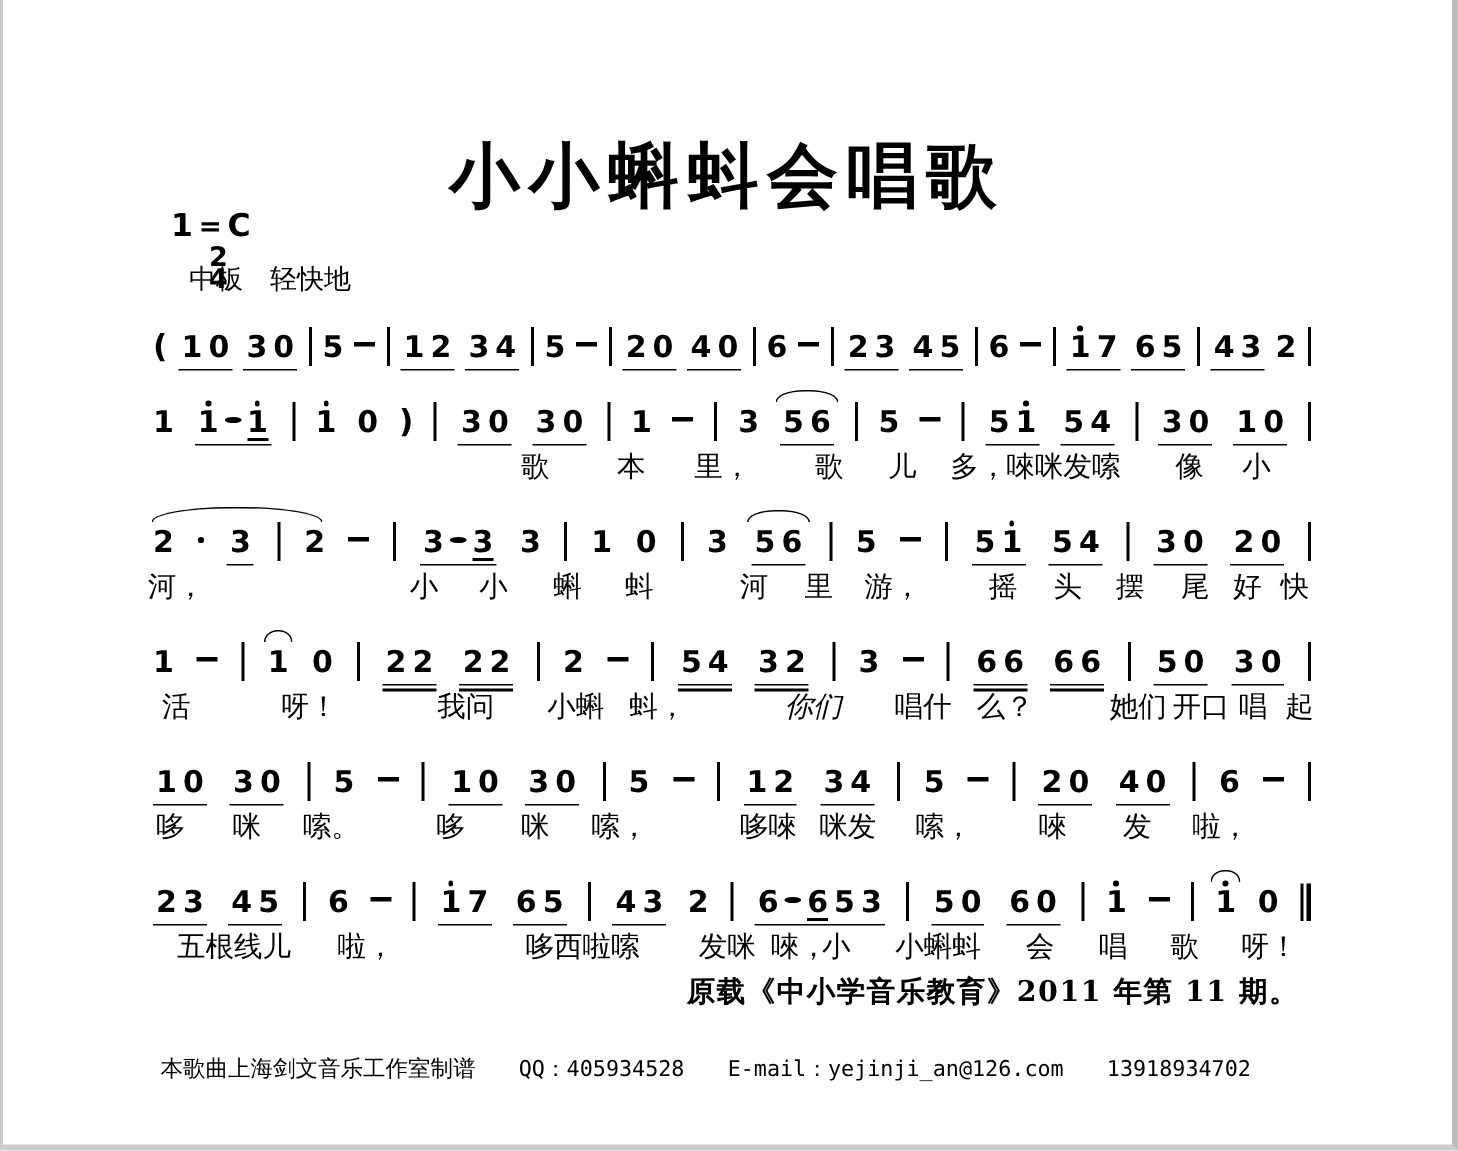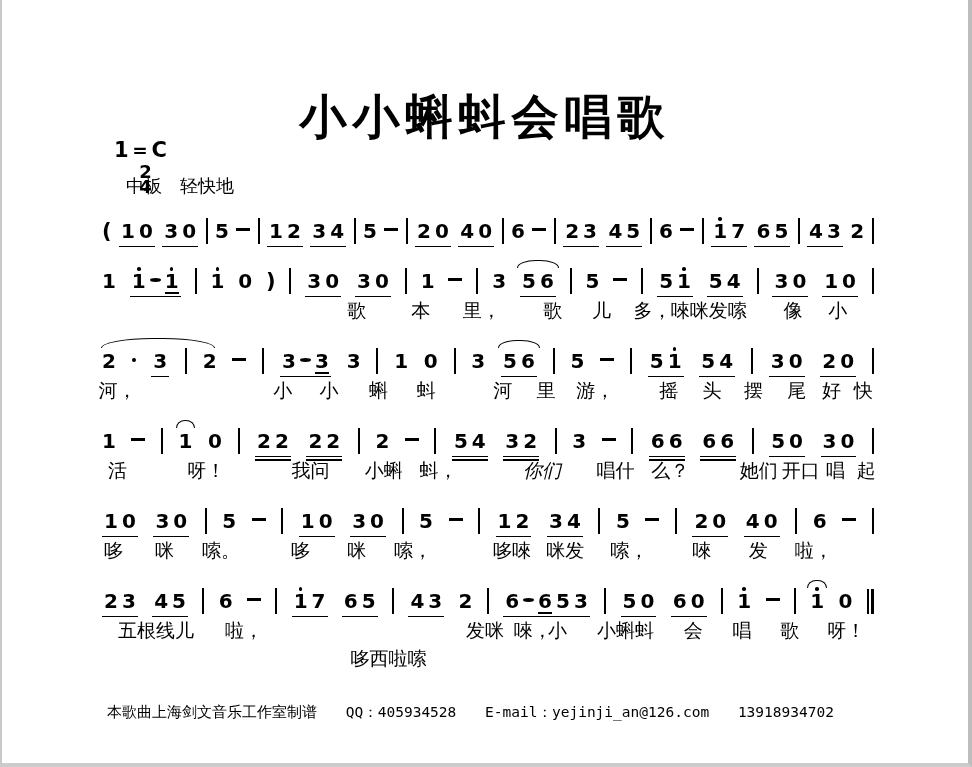--- a/index.html
+++ b/index.html
@@ -447,33 +447,34 @@
           <span class="tk note hd">1</span>
           <span class="tk dash"></span>
           <span class="tk bar"></span>
           <span class="tk note hd arc">1</span>
           <span class="tk note">0</span>
           <span class="tk fbar"></span>
         </div>
         <div class="lyrics-row">
           <span class="lyr" style="left: 7%;">五根线儿</span>
           <span class="lyr" style="left: 18.4%;">啦，</span>
-          <span class="lyr" style="left: 37.1%; margin-top: 28px;">哆西啦嗦</span>
+          <span class="lyr" style="left: 37.1%;">哆西啦嗦</span>
           <span class="lyr" style="left: 49.6%;">发咪</span>
           <span class="lyr" style="left: 55.8%;">唻，</span>
           <span class="lyr" style="left: 59%;">小</span>
           <span class="lyr" style="left: 67.8%;">小蝌蚪</span>
           <span class="lyr" style="left: 76.6%;">会</span>
           <span class="lyr" style="left: 82.9%;">唱</span>
           <span class="lyr" style="left: 89.1%;">歌</span>
           <span class="lyr" style="left: 96.4%;">呀！</span>
         </div>
       </div>
     </div>
 
+  <div class="attribution">原载《中小学音乐教育》2011 年第 11 期。</div>
 
   <div class="footer">
     <span class="fpart">本歌曲上海剑文音乐工作室制谱</span>
     <span class="fpart latin">QQ：405934528</span>
     <span class="fpart latin">E-mail：yejinji_an@126.com</span>
     <span class="latin">13918934702</span>
   </div>
 </div>
 
 </body></html>

